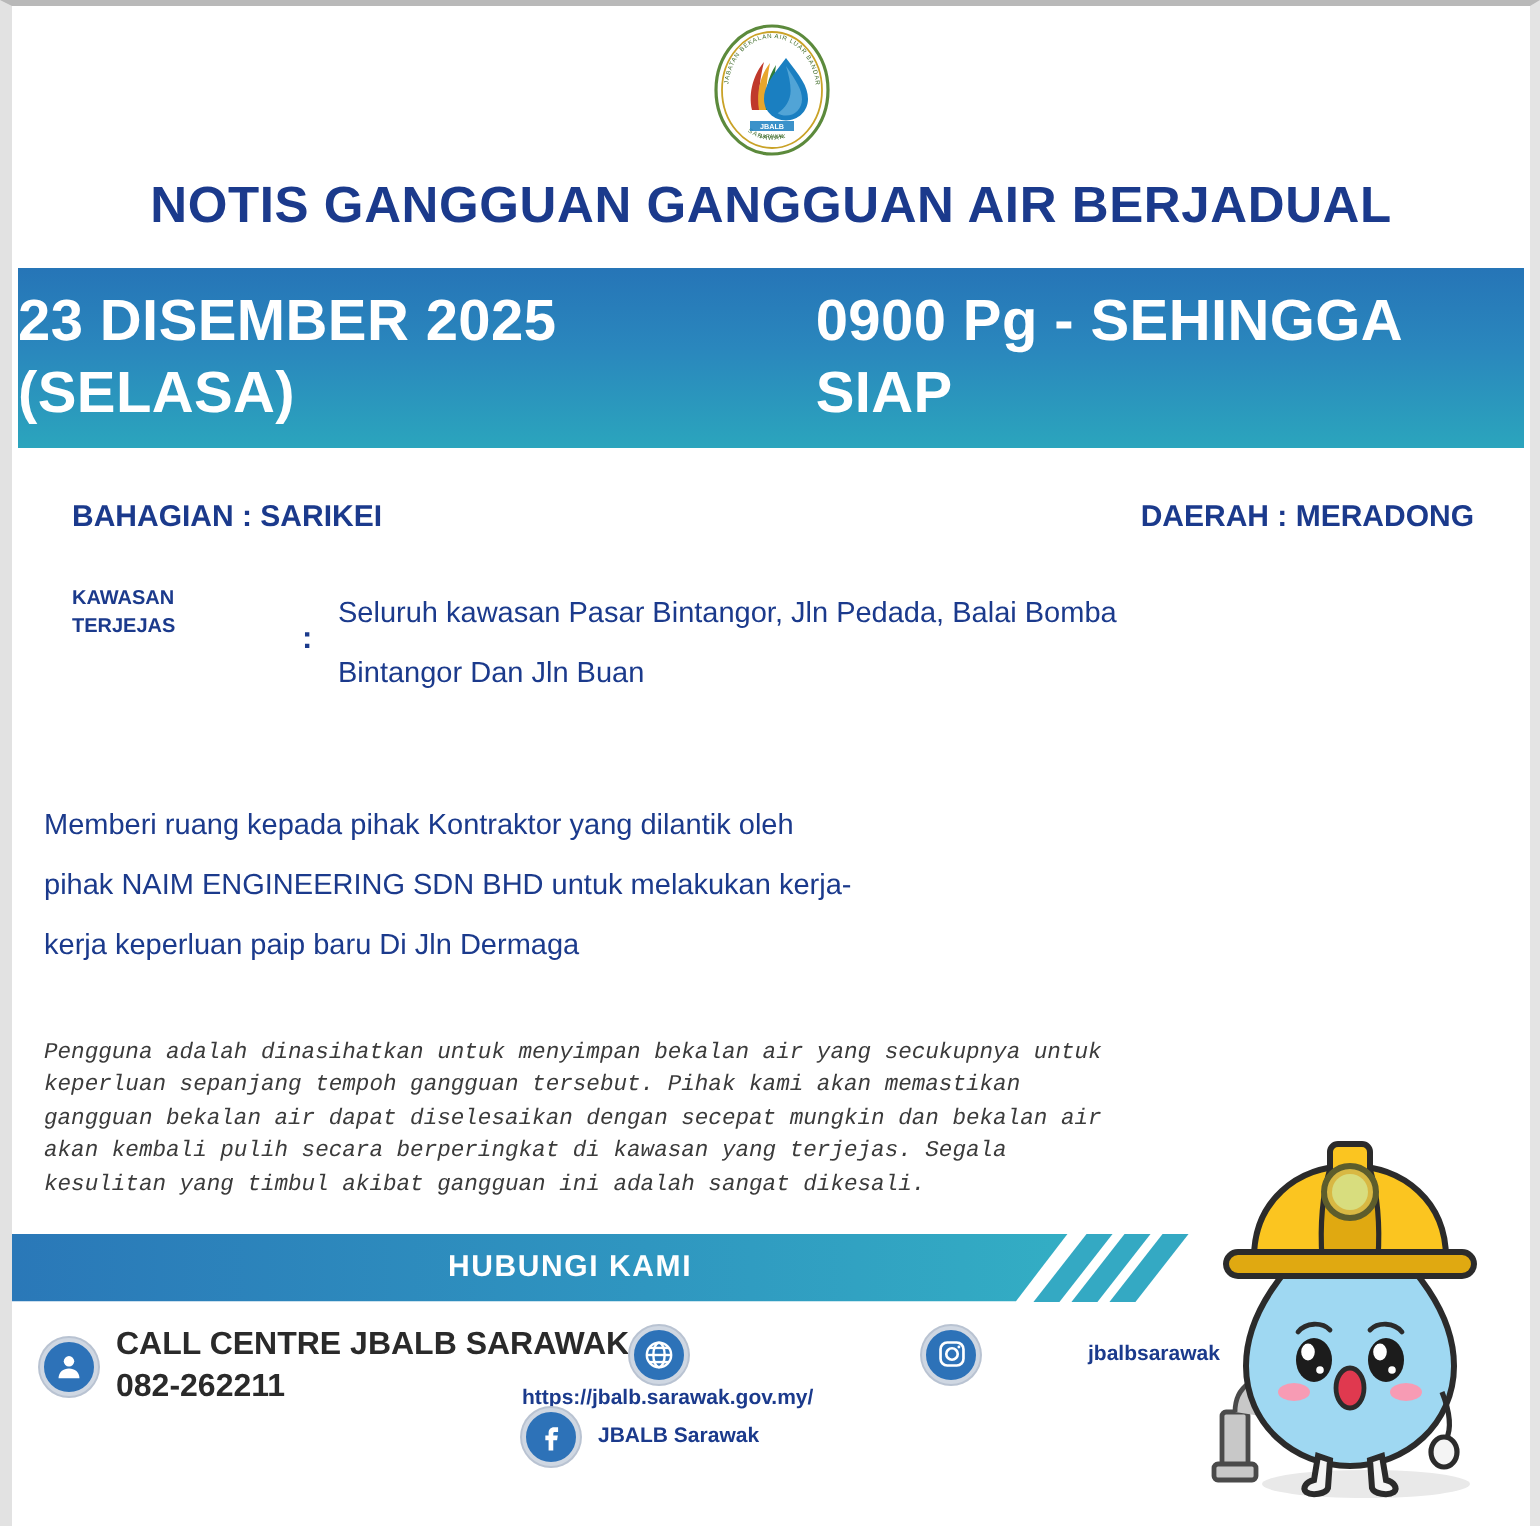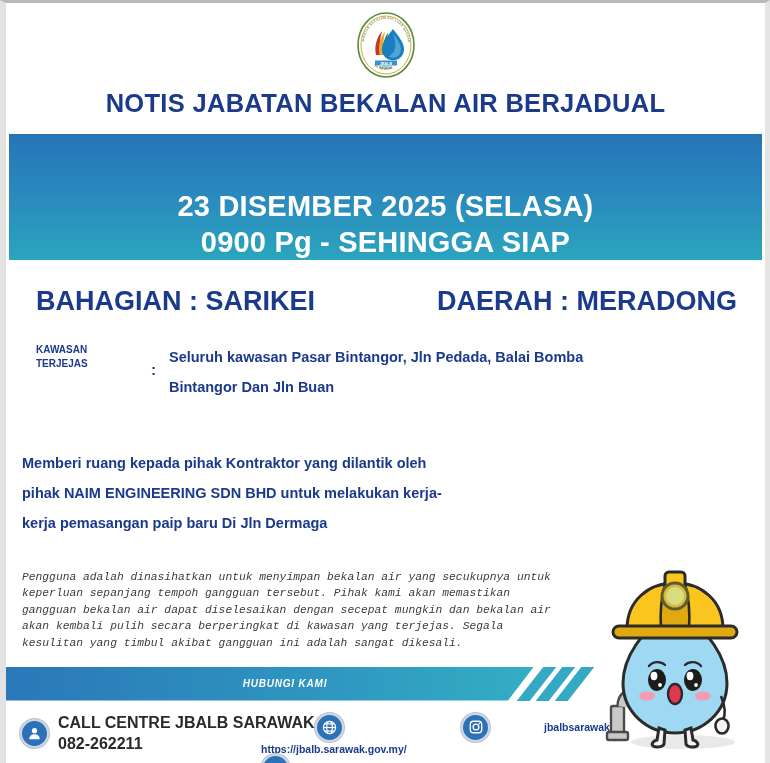--- a/index.html
+++ b/index.html
@@ -41,45 +41,44 @@
     font-size:25.5px;
     font-weight:bold;
     letter-spacing:0.3px;
     white-space:nowrap;
   }
 
   
   .date-banner {
     position:relative;
     margin:0 3px;
-    height:126px;
+    height:90px;
     background:linear-gradient(180deg,#2675b7 0%, #2a87bd 45%, #2ba5bd 100%);
     display:flex;
-    flex-direction:column;
     align-items:center;
-    justify-content:flex-end;
+    justify-content:flex-start;
     color:#ffffff;
   }
   .date-line1 {
     font-size:29px; font-weight:bold; letter-spacing:0.2px; line-height:1.25;
   }
   .date-line2 {
     font-size:29px; font-weight:bold; letter-spacing:0.2px; line-height:1.25;
   }
 
   
   .body-area { position:relative; padding:0 0 0 0; }
 
   .region-row {
     display:flex;
     justify-content:space-between;
     align-items:baseline;
     padding:26px 28px 0 30px;
     color:#1b3a8c;
-    font-size:27px;
+    font-size:15px;
     font-weight:bold;
   }
 
   .field-block { display:flex; padding:0 0 0 30px; }
   .field-block.kawasan { margin-top:26px; }
   .field-block.huraian { margin-top:47px; }
 
   .field-label {
     color:#1b3a8c;
     font-size:10px;
@@ -95,21 +94,21 @@
     font-size:15.5px;
     font-weight:bold;
     width:18px;
     flex:0 0 auto;
   }
   .colon.kawasan-colon { align-self:flex-start; margin-top:18px; }
   .colon.huraian-colon { align-self:flex-start; margin-top:22px; position:relative; left:-36px; }
   .field-value {
     color:#1b3a8c;
     font-size:14.5px;
-    font-weight:bold;
+    font-weight:normal;
     line-height:2.05;
   }
   .field-value.huraian-val { margin-left:-32px; }
 
   
   .disclaimer {
     margin:30px 0 0 16px;
     width:540px;
     color:#3b3b3b;
     font-size:11.3px;
@@ -127,25 +126,24 @@
   .contact-banner {
     position:absolute;
     left:0; top:0;
     width:528px; height:34px;
     background:linear-gradient(90deg,#2a78b8 0%, #2f96c0 60%, #33aec4 100%);
     clip-path: polygon(0 0, 100% 0, calc(100% - 26px) 100%, 0 100%);
     display:flex; align-items:center; justify-content:center;
   }
   .contact-banner-text {
     color:#ffffff;
-    font-size:10px;
+    font-size:15px;
     font-weight:bold;
     letter-spacing:0.8px;
     padding-left:30px;
-    font-style:italic;
   }
   .slash {
     position:absolute; top:0;
     width:13px; height:34px;
     background:#34a9c3;
     transform:skewX(-38deg);
   }
   .slash.s1 { left:524px; }
   .slash.s2 { left:543px; }
   .slash.s3 { left:562px; }
@@ -223,21 +221,21 @@
         <path d="M32 45 C31 37 33 28 37 22.5 C36 30 35 37.5 35.8 45 Z" fill="#2f7d3a"></path>
 
         <path d="M42 19 C49 28 53 33 53 39.5 C53 45.6 48.1 50.2 42 50.2 C35.9 50.2 31 45.6 31 39.5 C31 33 35 28 42 19 Z" fill="#1a7fc1"></path>
         <path d="M42 23 C47 30.5 50 34.5 50 39.6 C50 44.3 46.4 47.8 42 47.8 C40.4 47.8 39 47.4 37.8 46.6 C41.6 44.2 44.3 40.1 44.3 35.4 C44.3 31.4 43.3 27.2 42 23 Z" fill="#7fc3e8" opacity="0.55"></path>
 
         <rect x="24" y="50.5" width="22" height="5" fill="#1a7fc1" opacity="0.85"></rect>
         <text x="35" y="54.6" font-size="3.6" fill="#ffffff" text-anchor="middle" font-family="Liberation Sans, sans-serif" font-weight="bold">JBALB</text>
         <text x="35" y="59.2" font-size="2.7" fill="#3e6b2a" text-anchor="middle" font-family="Liberation Sans, sans-serif">SARAWAK</text>
       </svg>
     </div>
-    <div class="poster-title">NOTIS JABATAN BEKALAN AIR BERJADUAL</div>
+    <div class="poster-title">NOTIS GANGGUAN GANGGUAN AIR BERJADUAL</div>
   </div>
 
   <div class="date-banner">
     <div class="date-line1">23 DISEMBER 2025 (SELASA)</div>
     <div class="date-line2">0900 Pg - SEHINGGA SIAP</div>
   </div>
 
   <div class="body-area">
 
     <div class="region-row">
@@ -253,21 +251,21 @@
         <div>Seluruh kawasan Pasar Bintangor, Jln Pedada, Balai Bomba</div>
         <div>Bintangor Dan Jln Buan</div>
       </div>
     </div>
 
     <div class="field-block huraian">
       <div class="colon huraian-colon">:</div>
       <div class="field-value huraian-val">
         <div>Memberi ruang kepada pihak Kontraktor yang dilantik oleh</div>
         <div>pihak NAIM ENGINEERING SDN BHD untuk melakukan kerja-</div>
-        <div>kerja pemasangan paip baru Di Jln Dermaga</div>
+        <div>kerja keperluan paip baru Di Jln Dermaga</div>
       </div>
     </div>
 
     <div class="disclaimer">Pengguna adalah dinasihatkan untuk menyimpan bekalan air yang secukupnya untuk keperluan sepanjang tempoh gangguan tersebut. Pihak kami akan memastikan gangguan bekalan air dapat diselesaikan dengan secepat mungkin dan bekalan air akan kembali pulih secara berperingkat di kawasan yang terjejas. Segala kesulitan yang timbul akibat gangguan ini adalah sangat dikesali.</div>
 
     <div class="contact-banner-wrap">
       <div class="contact-banner">
         <span class="contact-banner-text">HUBUNGI KAMI</span>
       </div>
       <div class="slash s1"></div>

